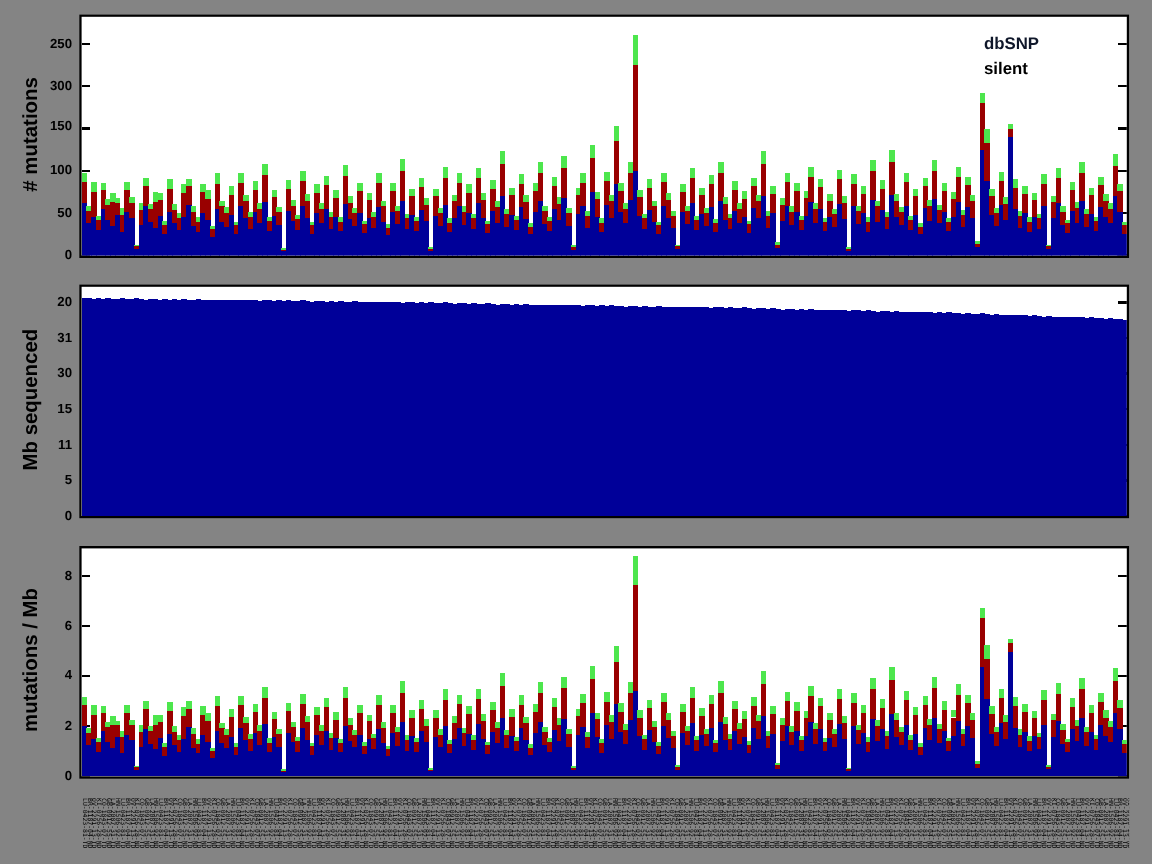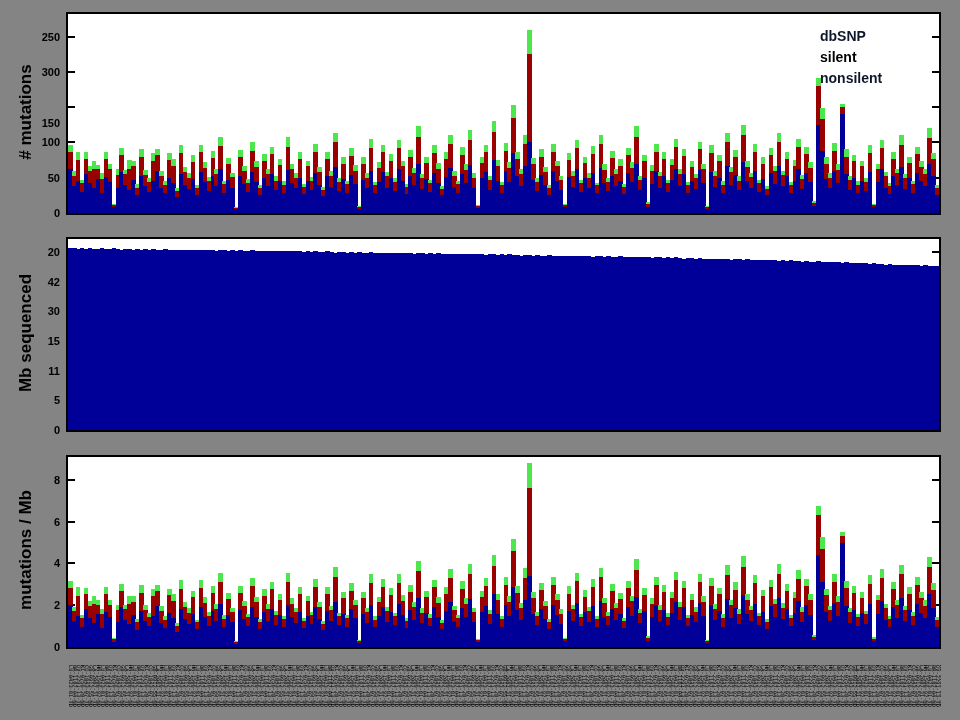--- a/index.html
+++ b/index.html
@@ -715,21 +715,21 @@
         <rect x="867.04" width="4.56" y="173.60" height="7.06" fill="#990000"></rect>
         <rect x="867.04" width="4.56" y="170.77" height="2.82" fill="#4DE64D"></rect>
       </g>
     </svg>
 </div>
 <div class="ylabel" id="ylabel-p0" style="top: 111.5px;"># mutations</div>
 
 <div class="legend">
   <div style="color: #0f172a;">dbSNP</div>
   <div style="color: #000000;">silent</div>
-  <div style="color: #0f172a;">nonsilent</div>
+  <div style="color: #ffffff;">nonsilent</div>
 </div>
 
 <div class="panel" id="panel-coverage">
   <svg id="svg-p1" preserveAspectRatio="none" viewBox="0 0 871 191" shape-rendering="crispEdges">
       <g>
         <line x1="0" x2="7" y1="191" y2="191" stroke="#000000" stroke-width="2"></line>
         <line x1="864" x2="871" y1="191" y2="191" stroke="#000000" stroke-width="2"></line>
         <line x1="0" x2="7" y1="161.3416149068323" y2="161.3416149068323" stroke="#000000" stroke-width="2"></line>
         <line x1="864" x2="871" y1="161.3416149068323" y2="161.3416149068323" stroke="#000000" stroke-width="2"></line>
         <line x1="0" x2="7" y1="131.6832298136646" y2="131.6832298136646" stroke="#000000" stroke-width="2"></line>
@@ -1872,27 +1872,27 @@
         <text transform="translate(862.09,2) rotate(90)" textLength="42" lengthAdjust="spacingAndGlyphs">BR-1187-04-ND</text>
         <text transform="translate(866.05,2) rotate(90)" textLength="42" lengthAdjust="spacingAndGlyphs">OV-2291-13-TD</text>
         <text transform="translate(870.01,2) rotate(90)" textLength="42" lengthAdjust="spacingAndGlyphs">KI-0756-28-ND</text>
       </g>
     </svg>
 </div>
 
 <div class="ytick-label" style="left: 16px; top: 206px;">0</div>
 <div class="ytick-label" style="left: 16px; top: 170.716px;">50</div>
 <div class="ytick-label" style="left: 16px; top: 135.433px;">100</div>
-<div class="ytick-label" style="left: 16px; top: 116px;">150</div>
+<div class="ytick-label" style="left: 16px; top: 98px;">150</div>
 <div class="ytick-label" style="left: 16px; top: 64.8652px;">300</div>
 <div class="ytick-label" style="left: 16px; top: 29.5816px;">250</div>
 <div class="ytick-label" style="left: 16px; top: 423px;">0</div>
 <div class="ytick-label" style="left: 16px; top: 393.342px;">5</div>
 <div class="ytick-label" style="left: 16px; top: 363.683px;">11</div>
 <div class="ytick-label" style="left: 16px; top: 334.025px;">15</div>
 <div class="ytick-label" style="left: 16px; top: 304.366px;">30</div>
-<div class="ytick-label" style="left: 16px; top: 274.708px;">42</div>
+<div class="ytick-label" style="left: 16px; top: 274.708px;">31</div>
 <div class="ytick-label" style="left: 16px; top: 245.05px;">20</div>
 <div class="ytick-label" style="left: 16px; top: 640px;">0</div>
 <div class="ytick-label" style="left: 16px; top: 598.242px;">2</div>
 <div class="ytick-label" style="left: 16px; top: 556.484px;">4</div>
 <div class="ytick-label" style="left: 16px; top: 514.725px;">6</div>
 <div class="ytick-label" style="left: 16px; top: 472.967px;">8</div>
 
 </body></html>

